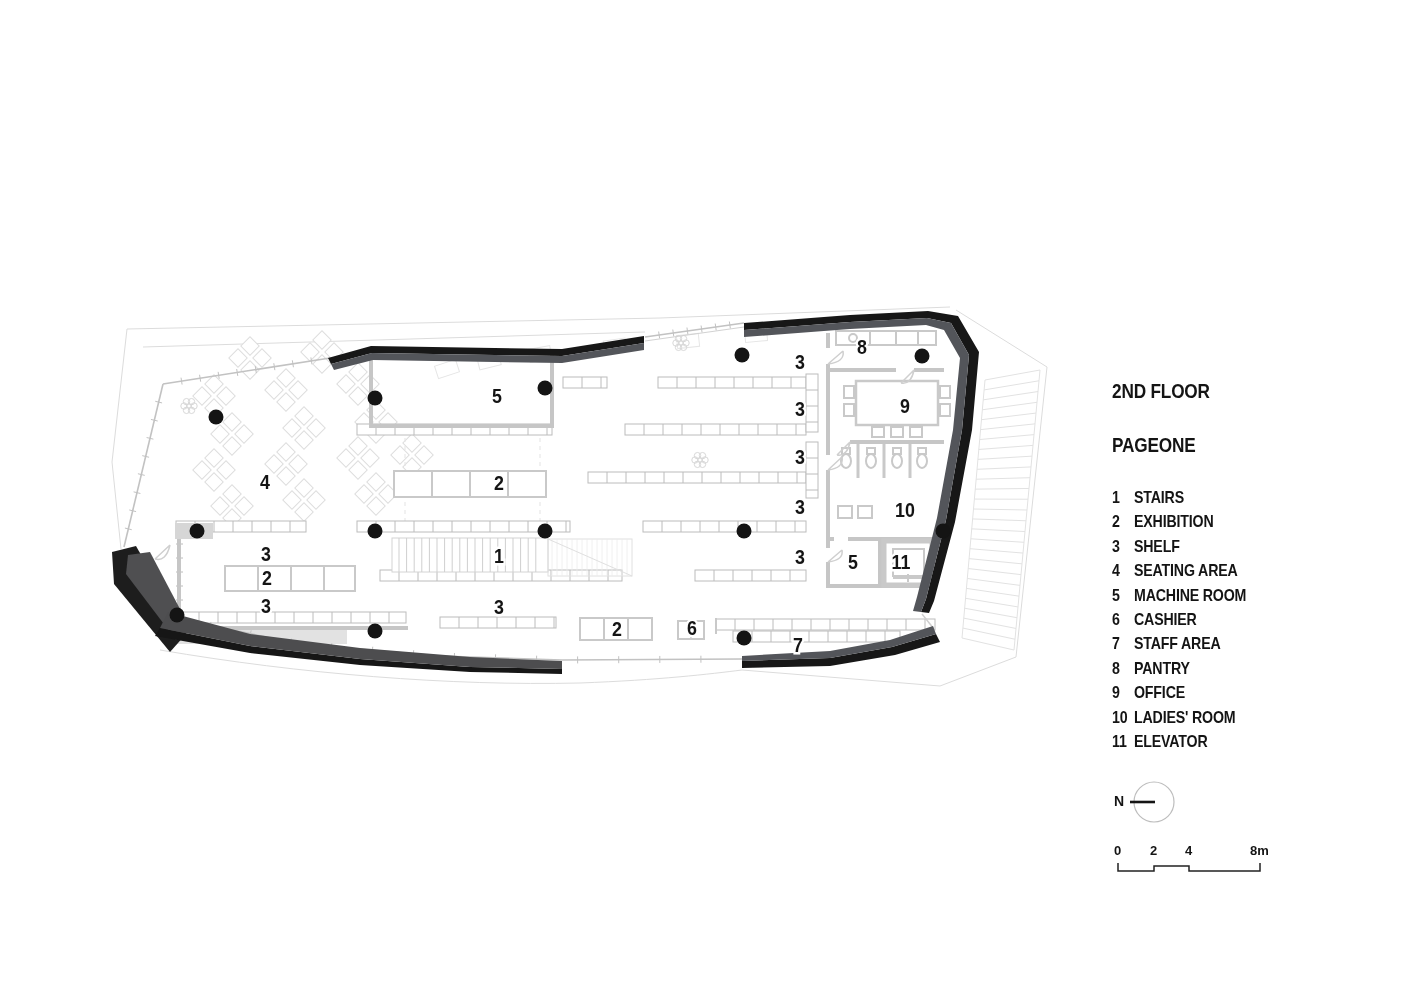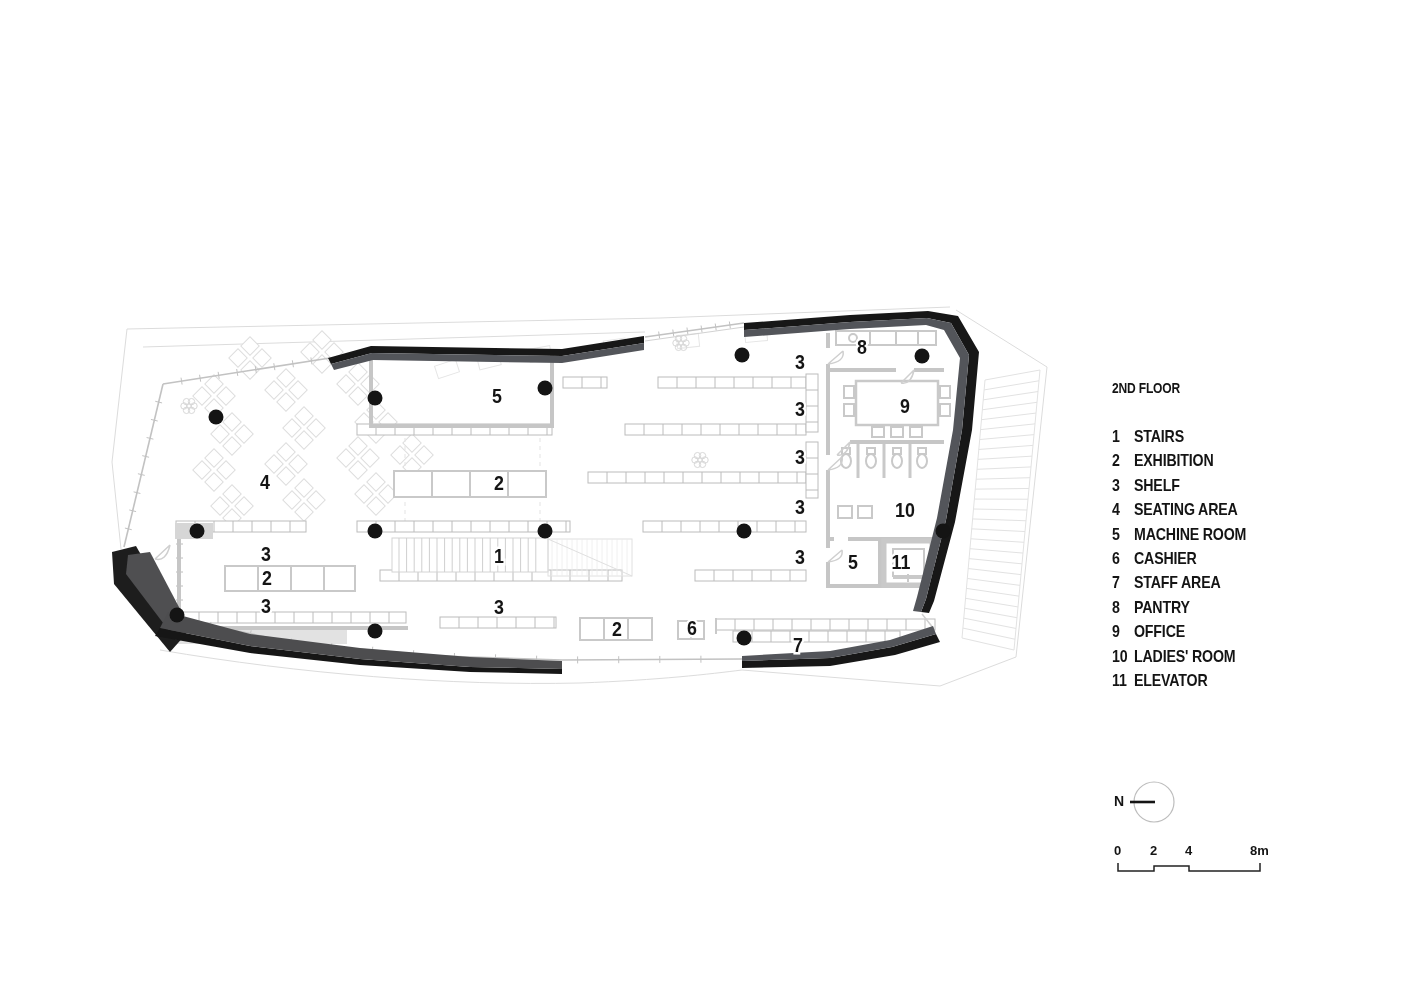--- a/index.html
+++ b/index.html
@@ -1,21 +1,21 @@
 <!DOCTYPE html>
 <html><head>
 <meta charset="utf-8">
 <style>
   html,body{margin:0;padding:0;background:#ffffff;}
   .page{position:relative;width:1414px;height:1000px;background:#fff;overflow:hidden;
         font-family:"Liberation Sans",sans-serif;color:#141414;}
   #plan-svg{position:absolute;left:0;top:0;width:1414px;height:1000px;}
   .panel{position:absolute;left:1112px;top:380px;width:290px;}
   .cond{display:inline-block;transform:scaleX(0.86);transform-origin:0 50%;white-space:nowrap;}
-  .title-line{font-weight:bold;font-size:14px;letter-spacing:-0.2px;margin-bottom:31px;}
+  .title-line{font-weight:bold;font-size:20px;letter-spacing:-0.2px;margin-bottom:31px;}
   #legend-list{list-style:none;margin:16px 0 0 0;padding:0;}
   #legend-list li{height:24.4px;font-weight:bold;font-size:16.5px;letter-spacing:-0.2px;display:flex;}
   #legend-list .num{width:22px;flex:0 0 22px;}
   .north{position:absolute;left:1106px;top:778px;width:100px;height:50px;}
   .north .nlabel{position:absolute;left:8px;top:15px;font-weight:bold;font-size:14px;}
   .north svg{position:absolute;left:0;top:0;}
   .scalebar{position:absolute;left:1112px;top:843px;}
   .scalebar text{font-family:"Liberation Sans",sans-serif;font-weight:bold;font-size:13px;fill:#141414;}
   svg text.room-label{font-family:"Liberation Sans",sans-serif;font-weight:bold;fill:#141414;
        paint-order:stroke;stroke:#ffffff;stroke-width:5px;text-anchor:middle;}
@@ -612,20 +612,23 @@
         <text class="room-label" font-size="21" transform="translate(617,636) scale(0.85,1)">2</text>
         <text class="room-label" font-size="21" transform="translate(692,635) scale(0.85,1)">6</text>
         <text class="room-label" font-size="21" transform="translate(798,652) scale(0.85,1)">7</text>
       </g>
   </svg>
 
   <aside class="panel">
     <div class="title-line">
       <span class="cond">2ND FLOOR</span>
     </div>
+    <div class="title-line">
+      <span class="cond">PAGEONE</span>
+    </div>
     <ul id="legend-list">
         <li>
           <span class="num cond">1</span>
           <span class="lab cond">STAIRS</span>
         </li>
         <li>
           <span class="num cond">2</span>
           <span class="lab cond">EXHIBITION</span>
         </li>
         <li>

